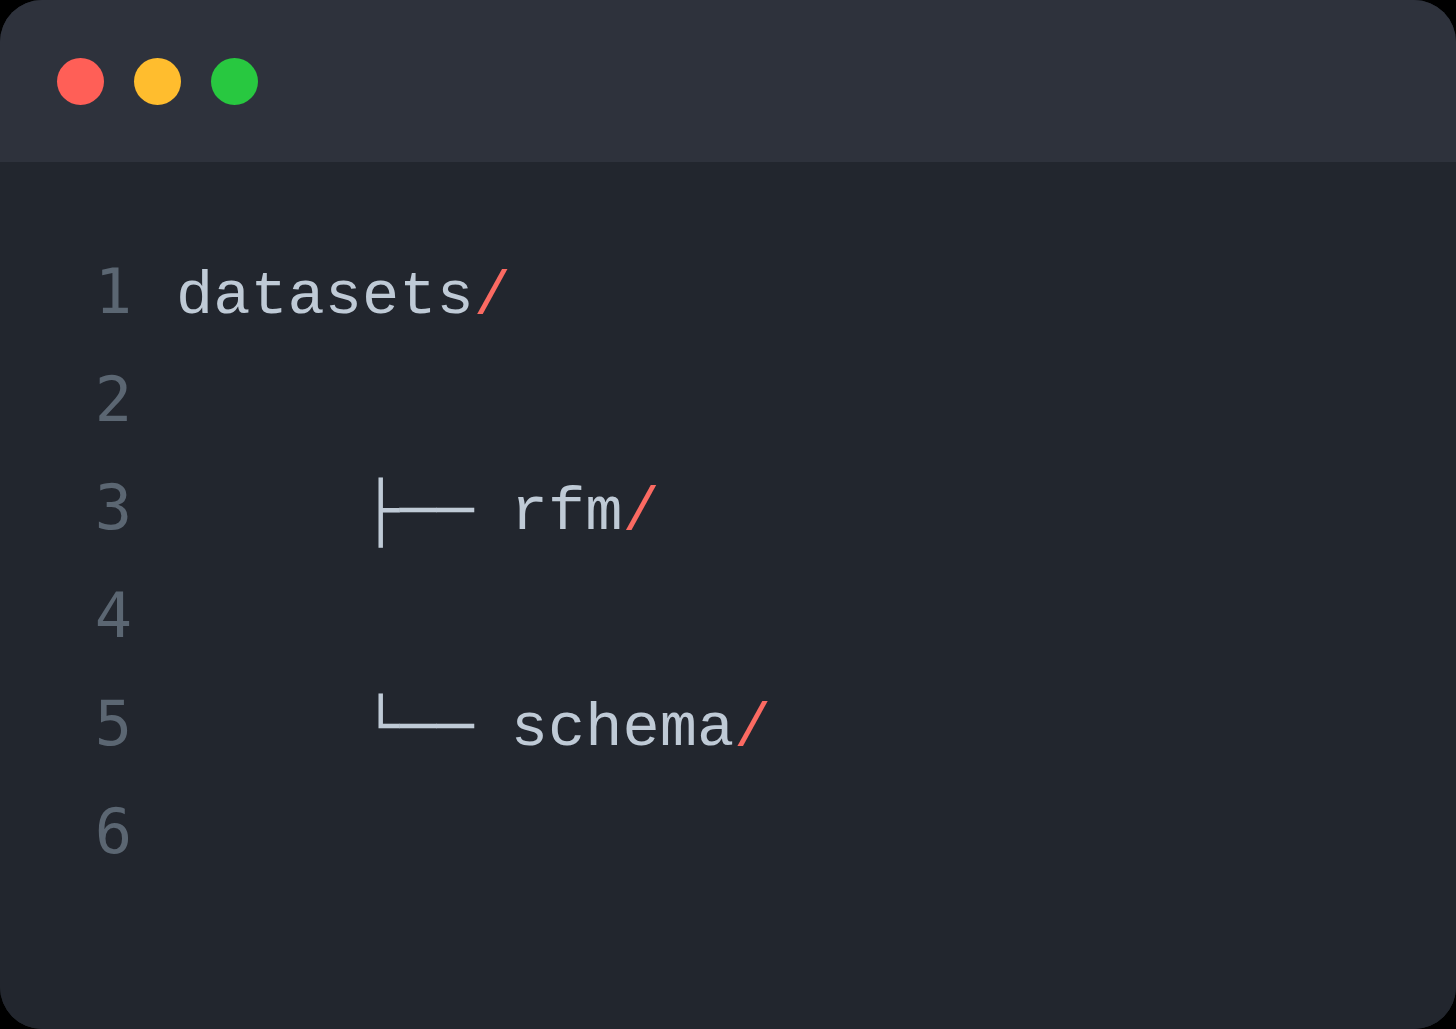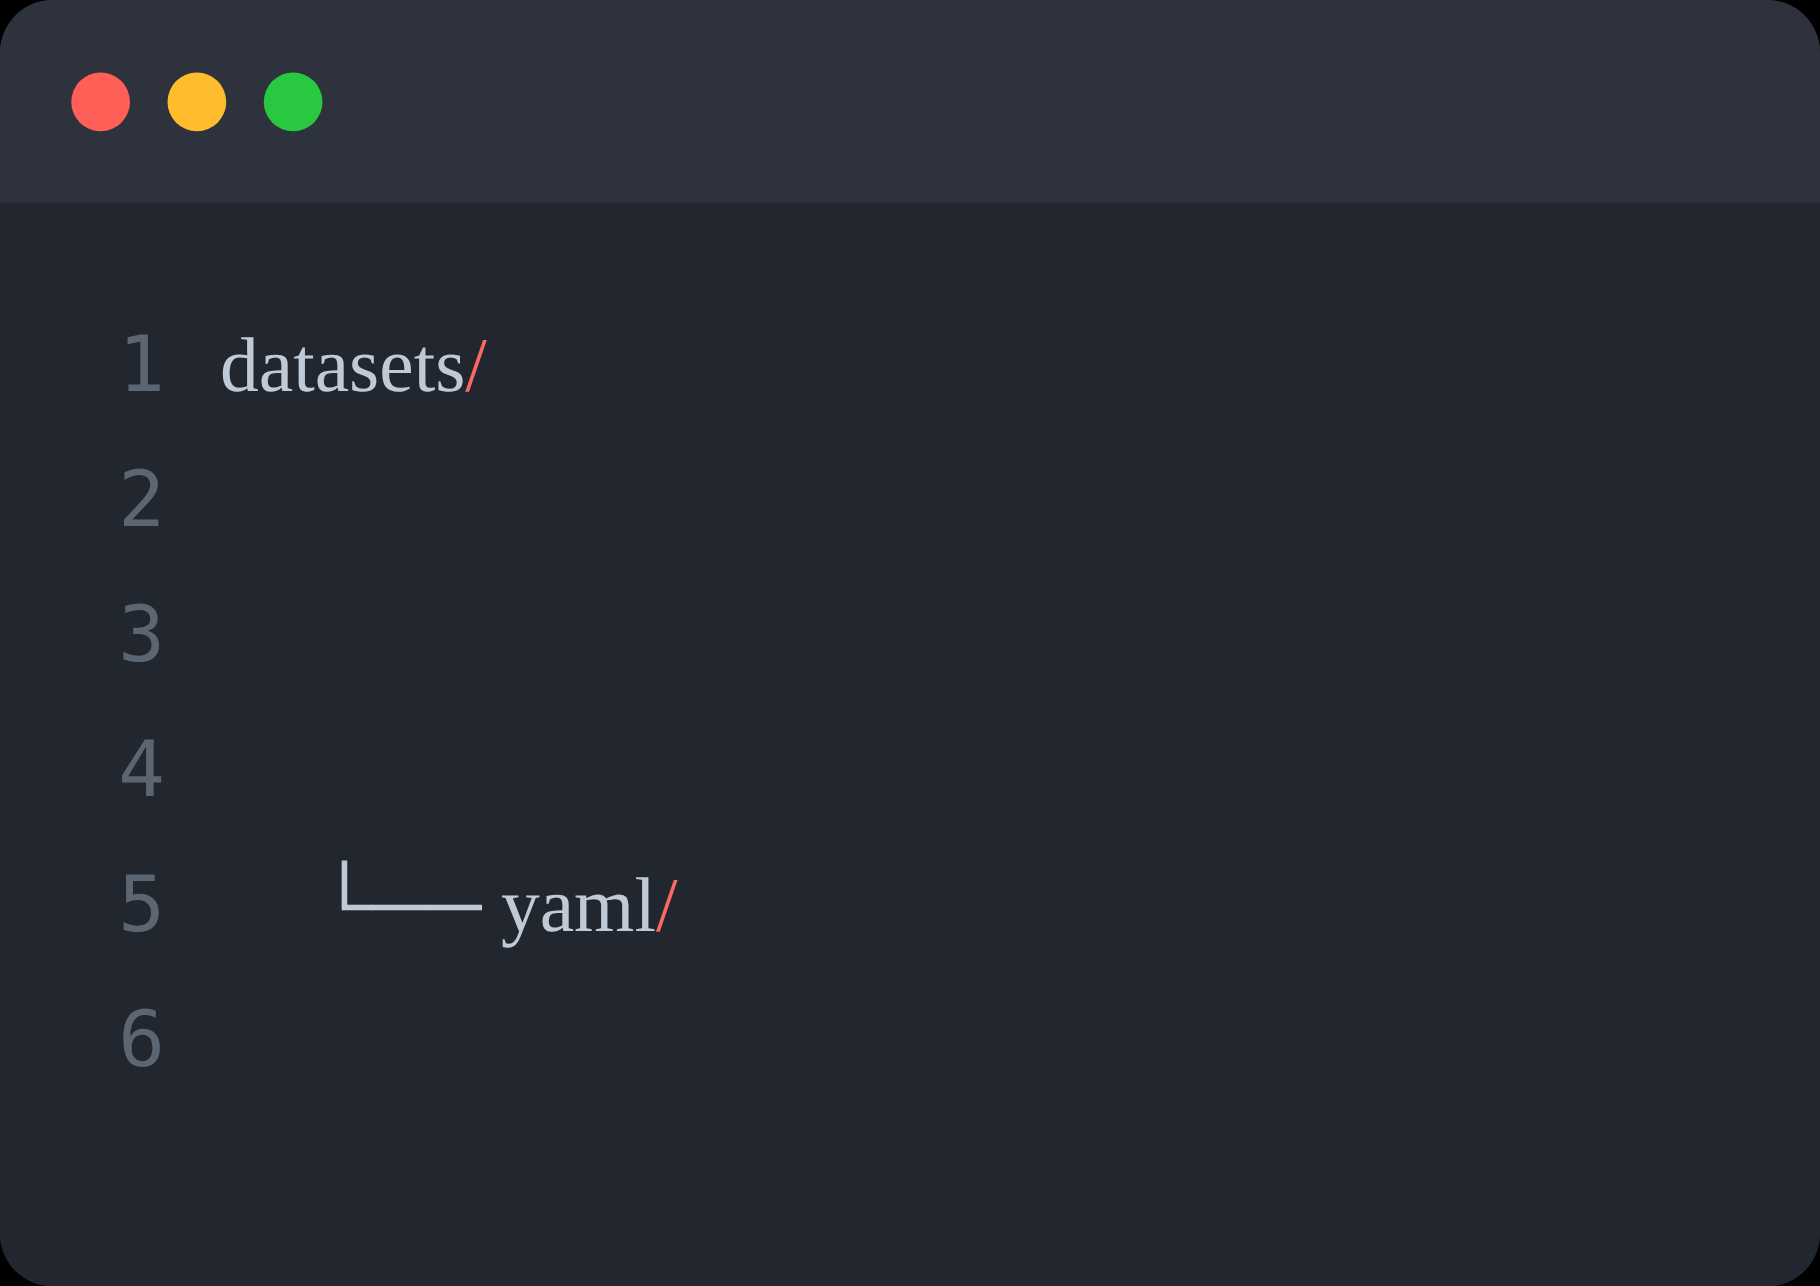--- a/index.html
+++ b/index.html
@@ -78,21 +78,21 @@
     color: #5b6672;
     font-size: 62px;
     letter-spacing: 0px;
     font-family: "DejaVu Sans Mono", "Liberation Mono", monospace;
     user-select: none;
   }
 
   .code-text {
     font-size: 62px;
     color: #bfcad6;
-    font-family: Liberation Serif, serif;
+    font-family: Liberation Mono, monospace;
     white-space: pre;
     padding-left: 44px;
     letter-spacing: 0px;
   }
 
   .slash {
     color: #fb6a62;
   }
 
   .tree-guide {
@@ -109,19 +109,19 @@
       <span class="tl-dot" style="background: rgb(255, 95, 87);"></span>
       <span class="tl-dot" style="background: rgb(255, 189, 46);"></span>
       <span class="tl-dot" style="background: rgb(40, 200, 64);"></span>
     </div>
   </div>
 
   <div id="code-area">
 
   <div class="code-line"><span class="ln">1</span><span class="code-text"><span></span><span class="tree-guide"></span><span>datasets</span><span class="slash">/</span></span></div>
       <div class="code-line"><span class="ln">2</span></div>
-      <div class="code-line"><span class="ln">3</span></div>
+      <div class="code-line"><span class="ln">3</span><span class="code-text"><span>     </span><span class="tree-guide">├── </span><span>rfm</span><span class="slash">/</span></span></div>
       <div class="code-line"><span class="ln">4</span></div>
-      <div class="code-line"><span class="ln">5</span><span class="code-text"><span>     </span><span class="tree-guide">└── </span><span>yaml</span><span class="slash">/</span></span></div>
+      <div class="code-line"><span class="ln">5</span><span class="code-text"><span>     </span><span class="tree-guide">└── </span><span>schema</span><span class="slash">/</span></span></div>
       <div class="code-line"><span class="ln">6</span></div>
     </div>
 
 </div>
 
 </body></html>

